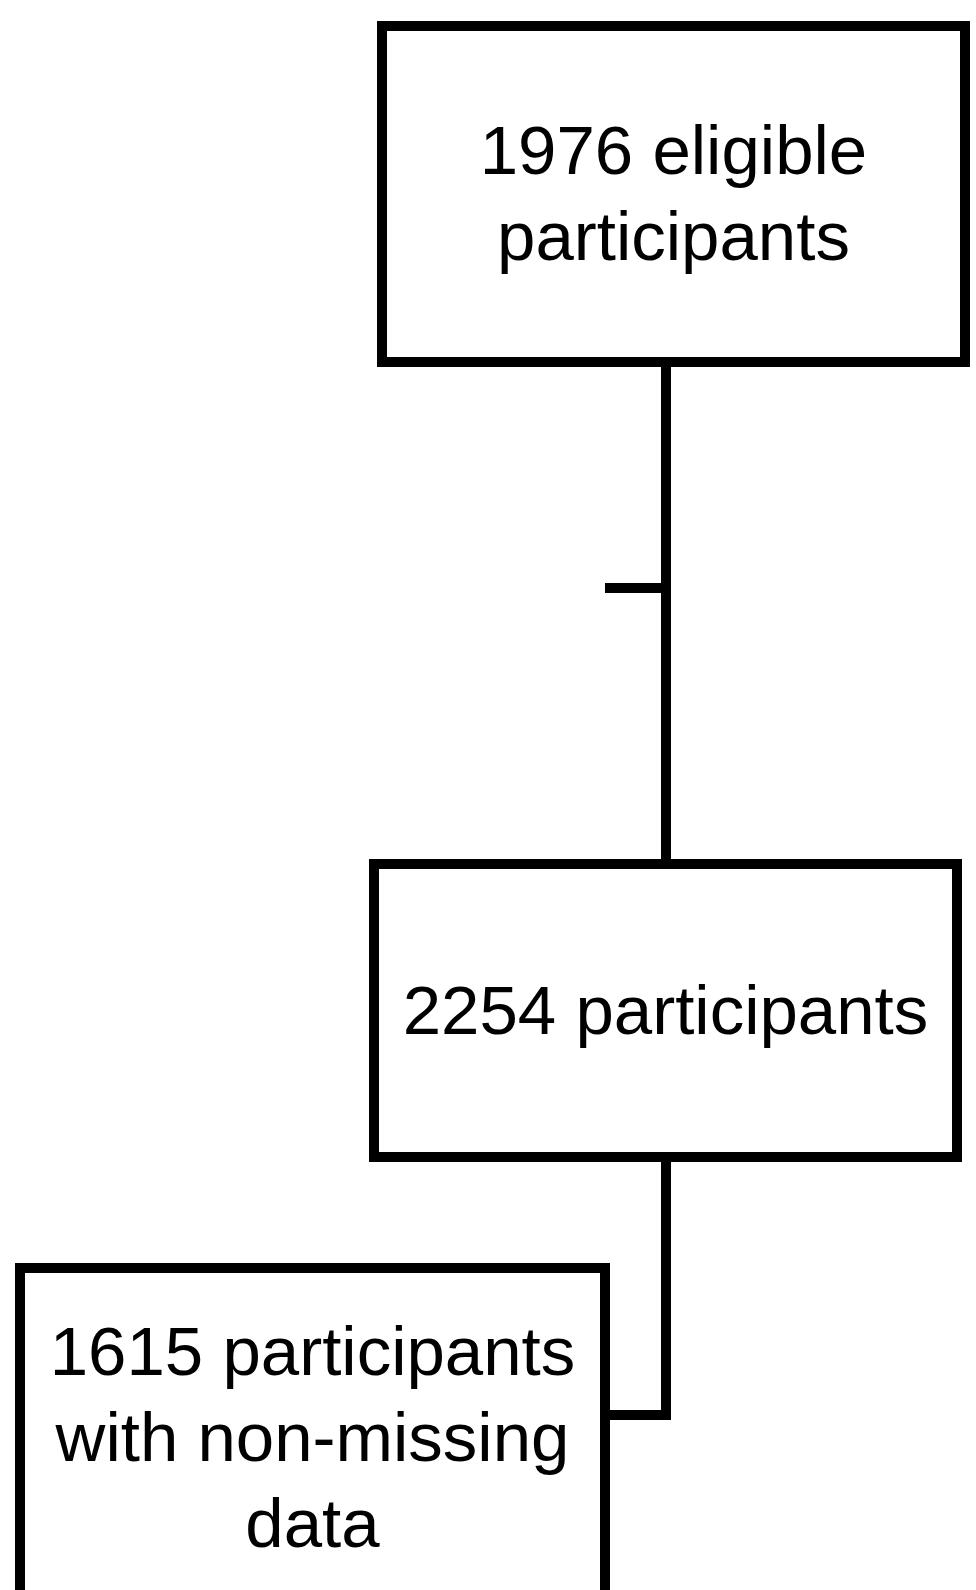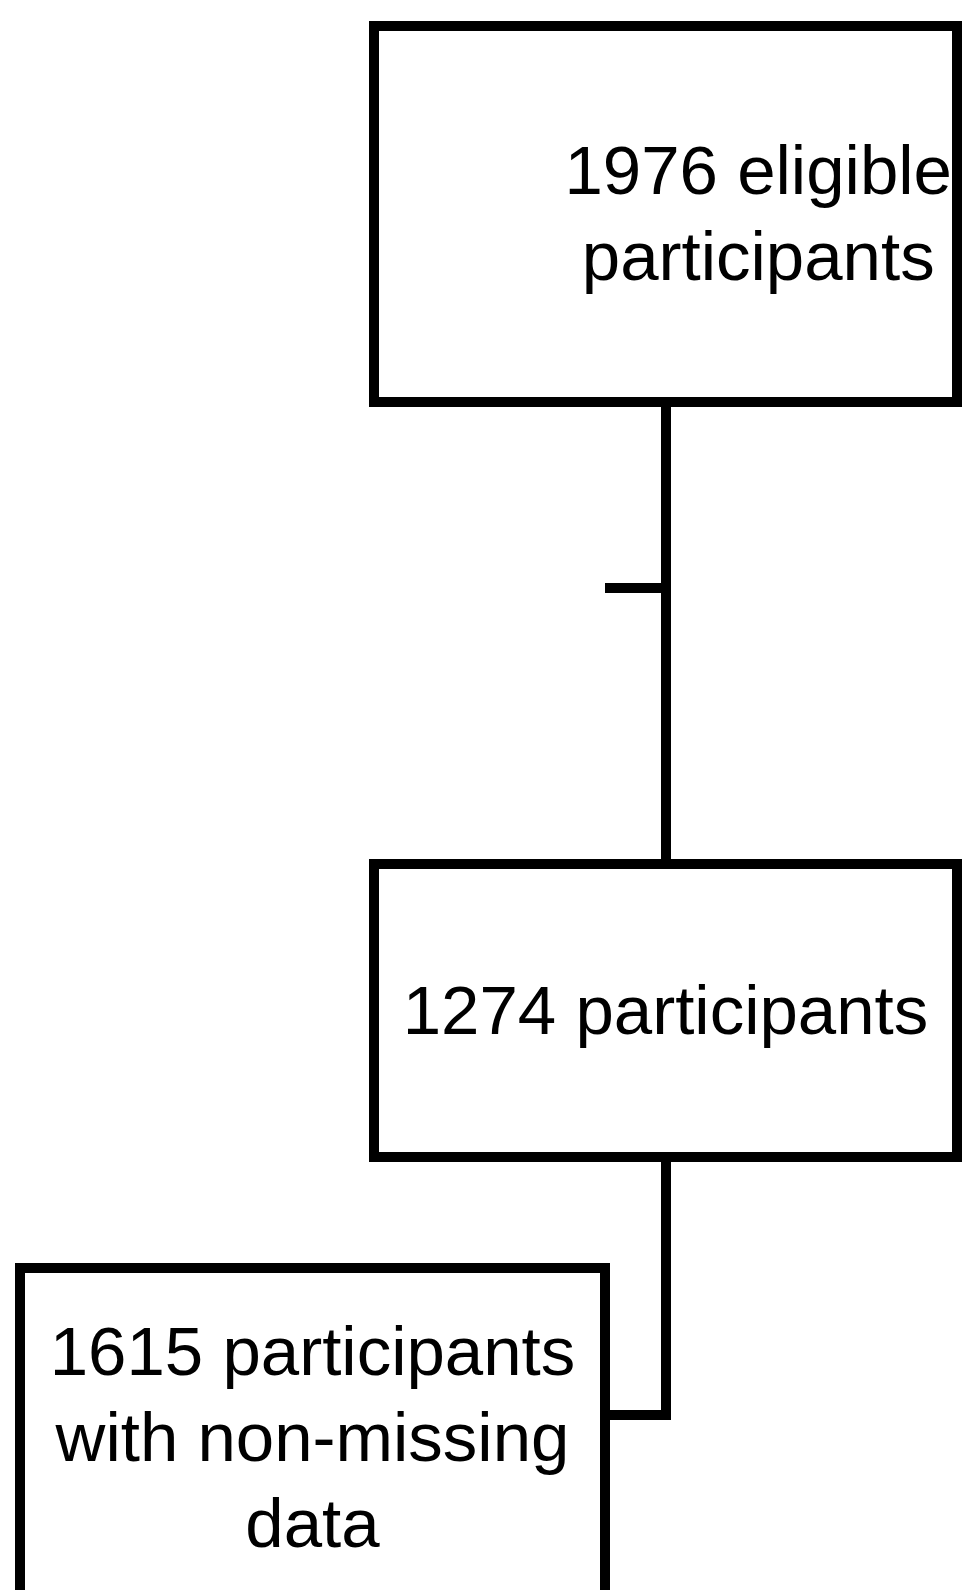--- a/index.html
+++ b/index.html
@@ -24,21 +24,21 @@
     display: flex;
     align-items: center;
     justify-content: center;
     text-align: center;
     font-size: 69px;
     line-height: 86px;
     white-space: pre-line;
     z-index: 2;
   }
   
-  .node-eligible   { left: 369px; top: 21px;   width: 593px; height: 386px; justify-content: flex-end; }
+  .node-eligible   { left: 377px; top: 21px;   width: 593px; height: 346px; }
   .node-current    { left: 369px; top: 859px;  width: 593px; height: 303px; }
   
   .node-missing    { left: 15px;  top: 435px;  width: 595px; height: 302px; }
   .node-nonmissing { left: 15px;  top: 1263px; width: 595px; height: 350px; }
 
   .connector {
     position: absolute;
     background: #000000;
     z-index: 1;
   }
@@ -57,21 +57,21 @@
   <div class="connector conn-v2"></div>
   <div class="connector conn-h2"></div>
 
   <div class="flow-node node-eligible">
     <span>1976 eligible
 participants</span>
   </div>
 
 
   <div class="flow-node node-current">
-    <span>1274 participants</span>
+    <span>2254 participants</span>
   </div>
 
   <div class="flow-node node-nonmissing">
     <span>1615 participants
 with non-missing
 data</span>
   </div>
 
 </div>
 

